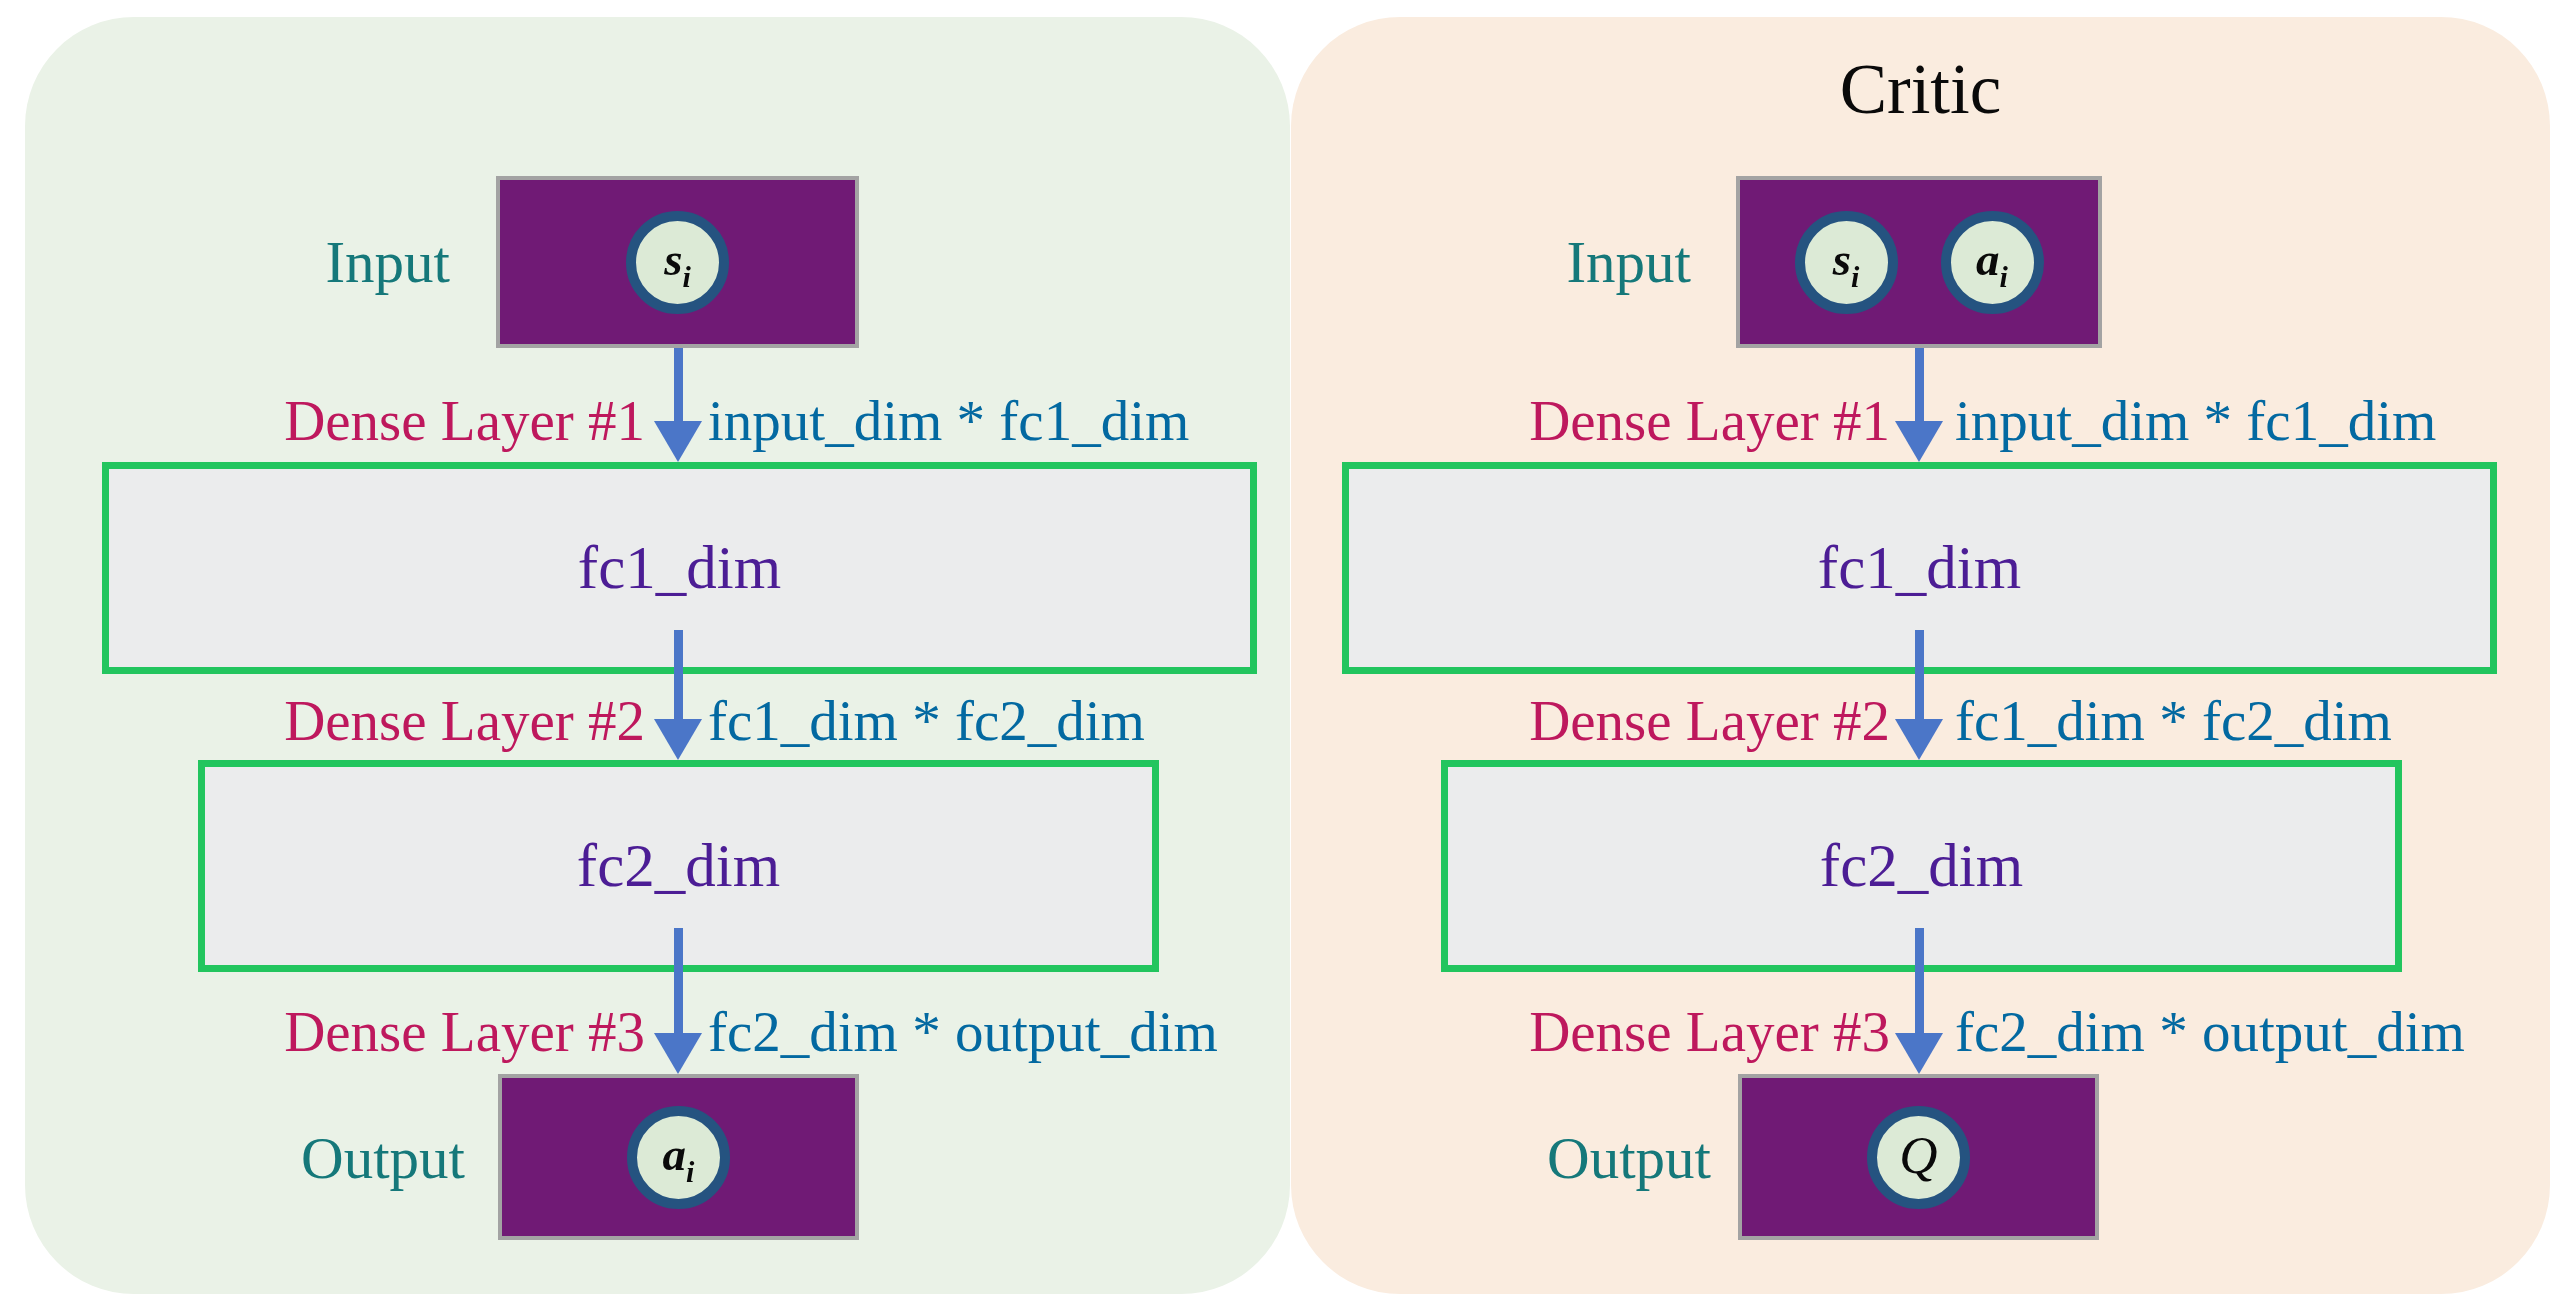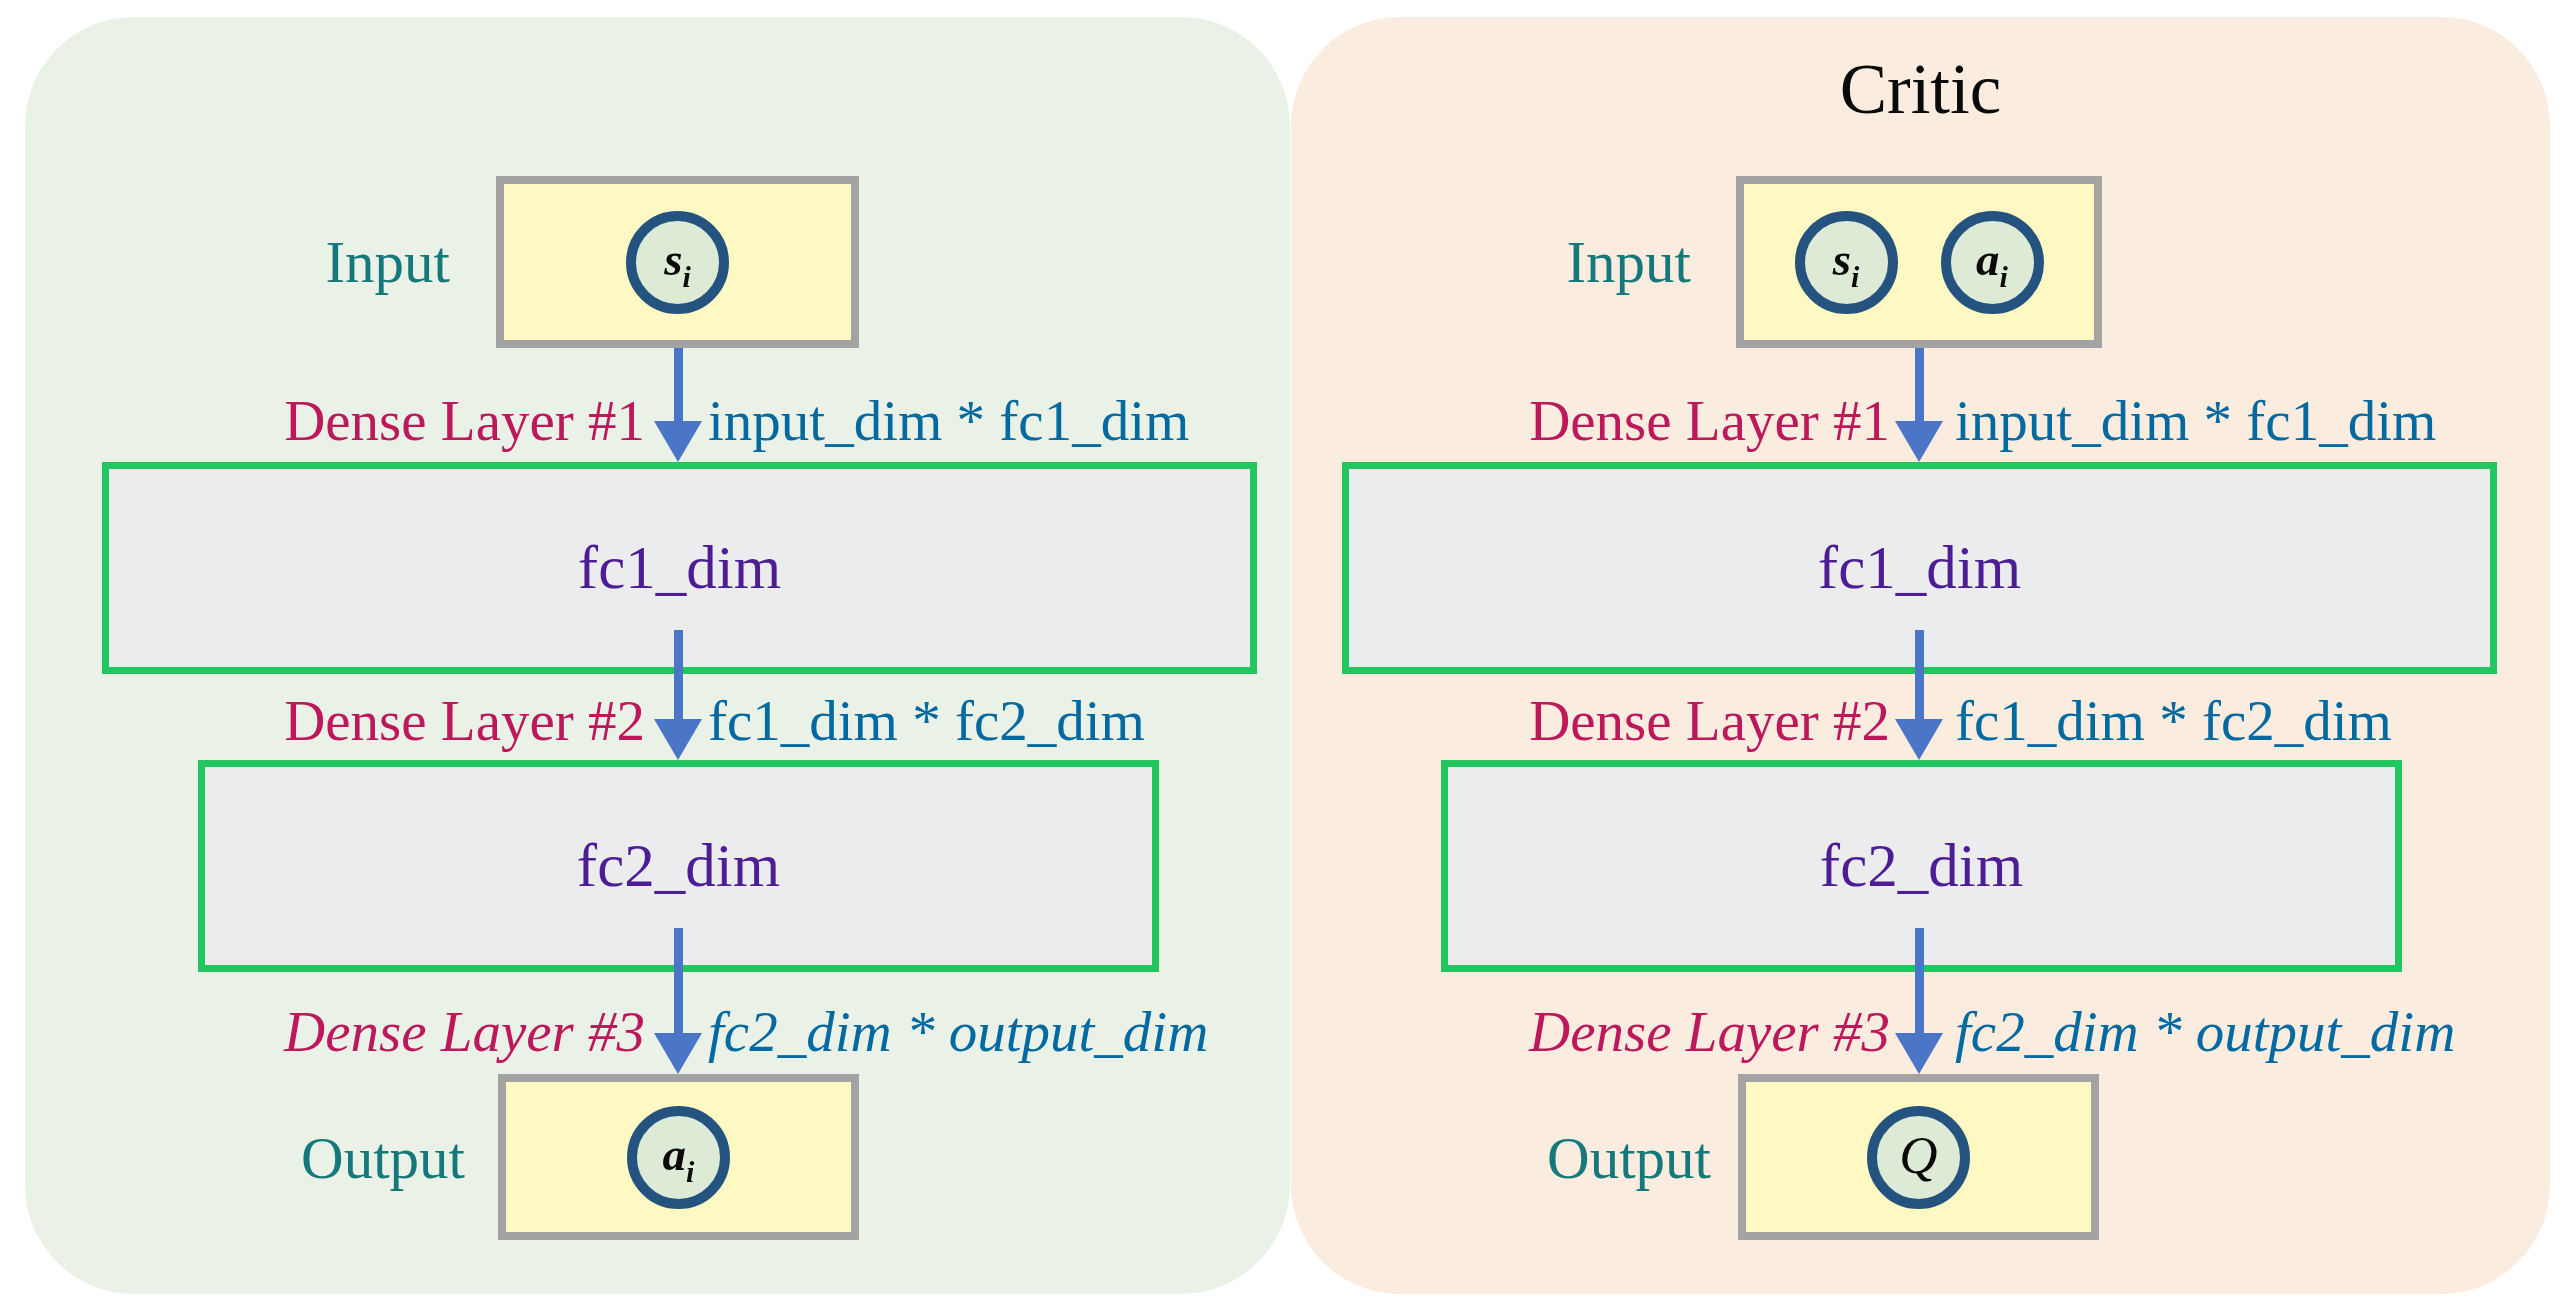--- a/index.html
+++ b/index.html
@@ -19,21 +19,21 @@
 
   .panel-title{
     position:absolute;top:28px;left:0;right:0;
     text-align:center;
     font-size:71px;line-height:89px;color:#0a0a0a;
   }
 
   
   .io-box{
     position:absolute;height:172px;
-    background:#fef9c3;border:8px solid #a3a3a3;
+    background:#701a75;border:4px solid #a3a3a3;
     box-sizing:border-box;
     display:flex;align-items:center;justify-content:center;gap:43px;
   }
   .actor .input-box{left:471px;top:159px;width:363px;}
   .critic .input-box{left:445px;top:159px;width:366px;}
   .actor .output-box{left:473px;top:1057px;width:361px;height:166px;}
   .critic .output-box{left:447px;top:1057px;width:361px;height:166px;}
 
   .dense-box{
     position:absolute;height:212px;
@@ -79,21 +79,21 @@
   .actor .dense-label{width:620px;}
   .critic .dense-label{width:599px;}
   .weights-label{
     position:absolute;
     font-size:57px;line-height:63px;color:#0369a1;white-space:nowrap;
   }
   .actor .weights-label{left:683px;}
   .critic .weights-label{left:664px;}
   .row1{top:372px;}
   .row2{top:672px;font-family:Liberation Serif, serif;}
-  .row3{top:983px;font-style:italic;}
+  .row3{top:983px;}
 
   
   .arrow-shaft{
     position:absolute;width:9px;background:#4B76C8;
   }
   .arrow-head{
     position:absolute;width:0;height:0;
     border-left:24px solid transparent;
     border-right:24px solid transparent;
     border-top:41px solid #4B76C8;

